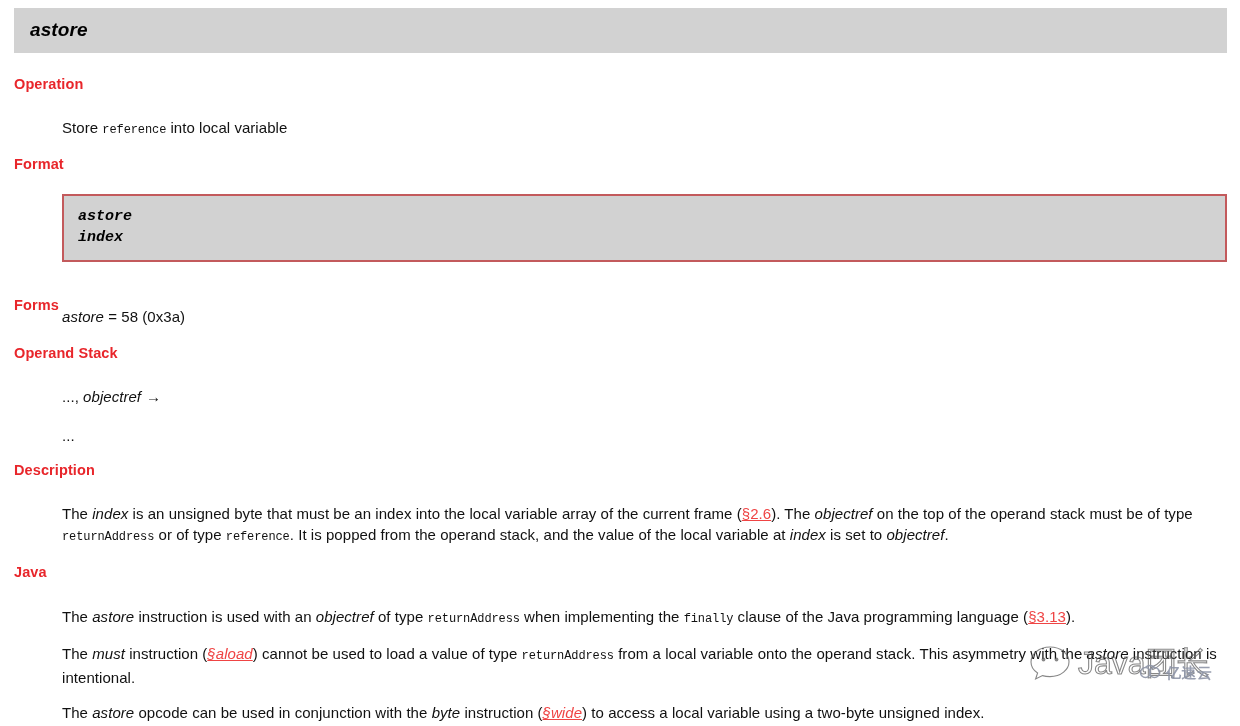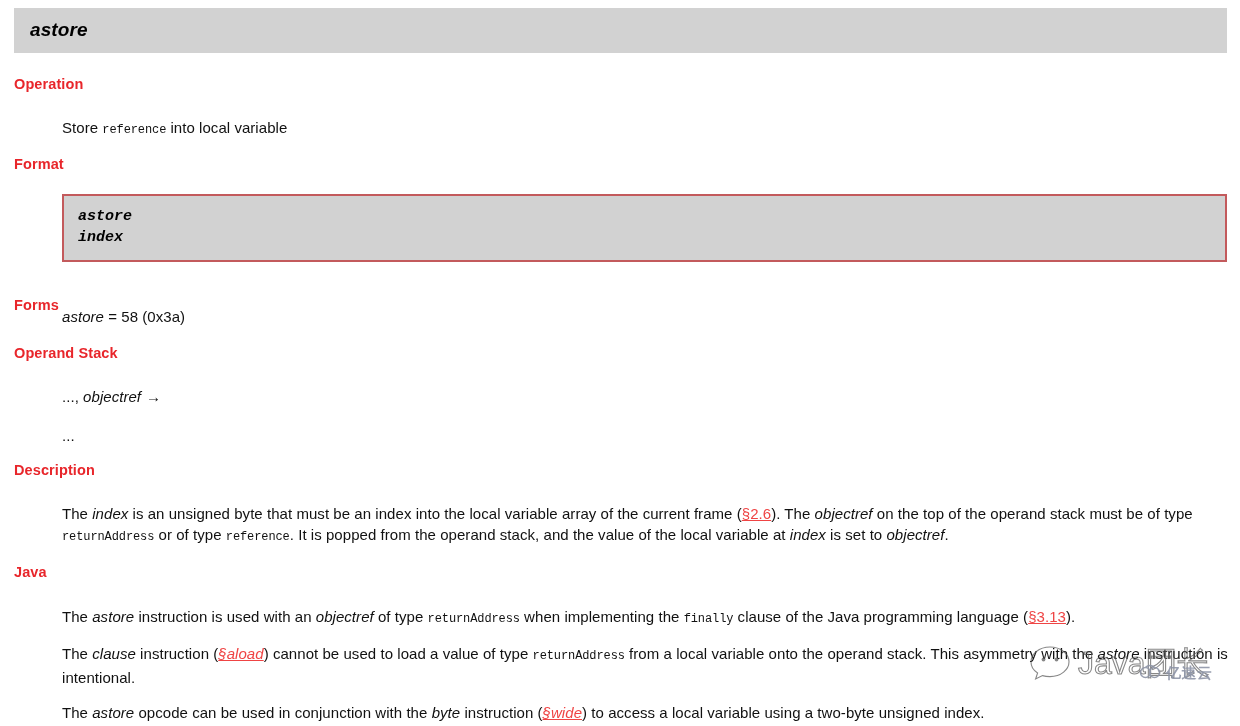--- a/index.html
+++ b/index.html
@@ -156,21 +156,21 @@
     <span>The </span><i>index</i><span> is an unsigned byte that must be an index into the local variable array of the current frame (</span><a class="ref" href="#">§2.6</a><span>). The </span><i>objectref</i><span> on the top of the operand stack must be of type </span><span class="mono">returnAddress</span><span> or of type </span><span class="mono">reference</span><span>. It is popped from the operand stack, and the value of the local variable at </span><i>index</i><span> is set to </span><i>objectref</i><span>.</span>
   </div>
 
   <div class="heading" style="top:564px;">Java</div>
 
   <div class="para" style="left:62px; top:606px; width:1166px;">
     <span>The </span><i>astore</i><span> instruction is used with an </span><i>objectref</i><span> of type </span><span class="mono">returnAddress</span><span> when implementing the </span><span class="mono">finally</span><span> clause of the Java programming language (</span><a class="ref" href="#">§3.13</a><span>).</span>
   </div>
 
   <div class="para" style="left:62px; top:643px; width:1166px;">
-    <span>The </span><i>clause</i><span> instruction (</span><a class="ref it" href="#">§aload</a><span>) cannot be used to load a value of type </span><span class="mono">returnAddress</span><span> from a local variable onto the operand stack. This asymmetry with the </span><i>astore</i><span> instruction is intentional.</span>
+    <span>The </span><i>must</i><span> instruction (</span><a class="ref it" href="#">§aload</a><span>) cannot be used to load a value of type </span><span class="mono">returnAddress</span><span> from a local variable onto the operand stack. This asymmetry with the </span><i>astore</i><span> instruction is intentional.</span>
   </div>
 
   <div class="para" style="left:62px; top:702px; width:1166px;">
     <span>The </span><i>astore</i><span> opcode can be used in conjunction with the </span><i>byte</i><span> instruction (</span><a class="ref it" href="#">§wide</a><span>) to access a local variable using a two-byte unsigned index.</span>
   </div>
 
   <svg class="wm-java" viewBox="0 0 190 42">
     <g fill="none" stroke="#5a5a5a" stroke-width="1.1">
 
       <path d="M22 6 C11 6 3 13 3 21 C3 25.5 5.6 29.5 9.6 32 L7.6 38 L14.5 34.6

